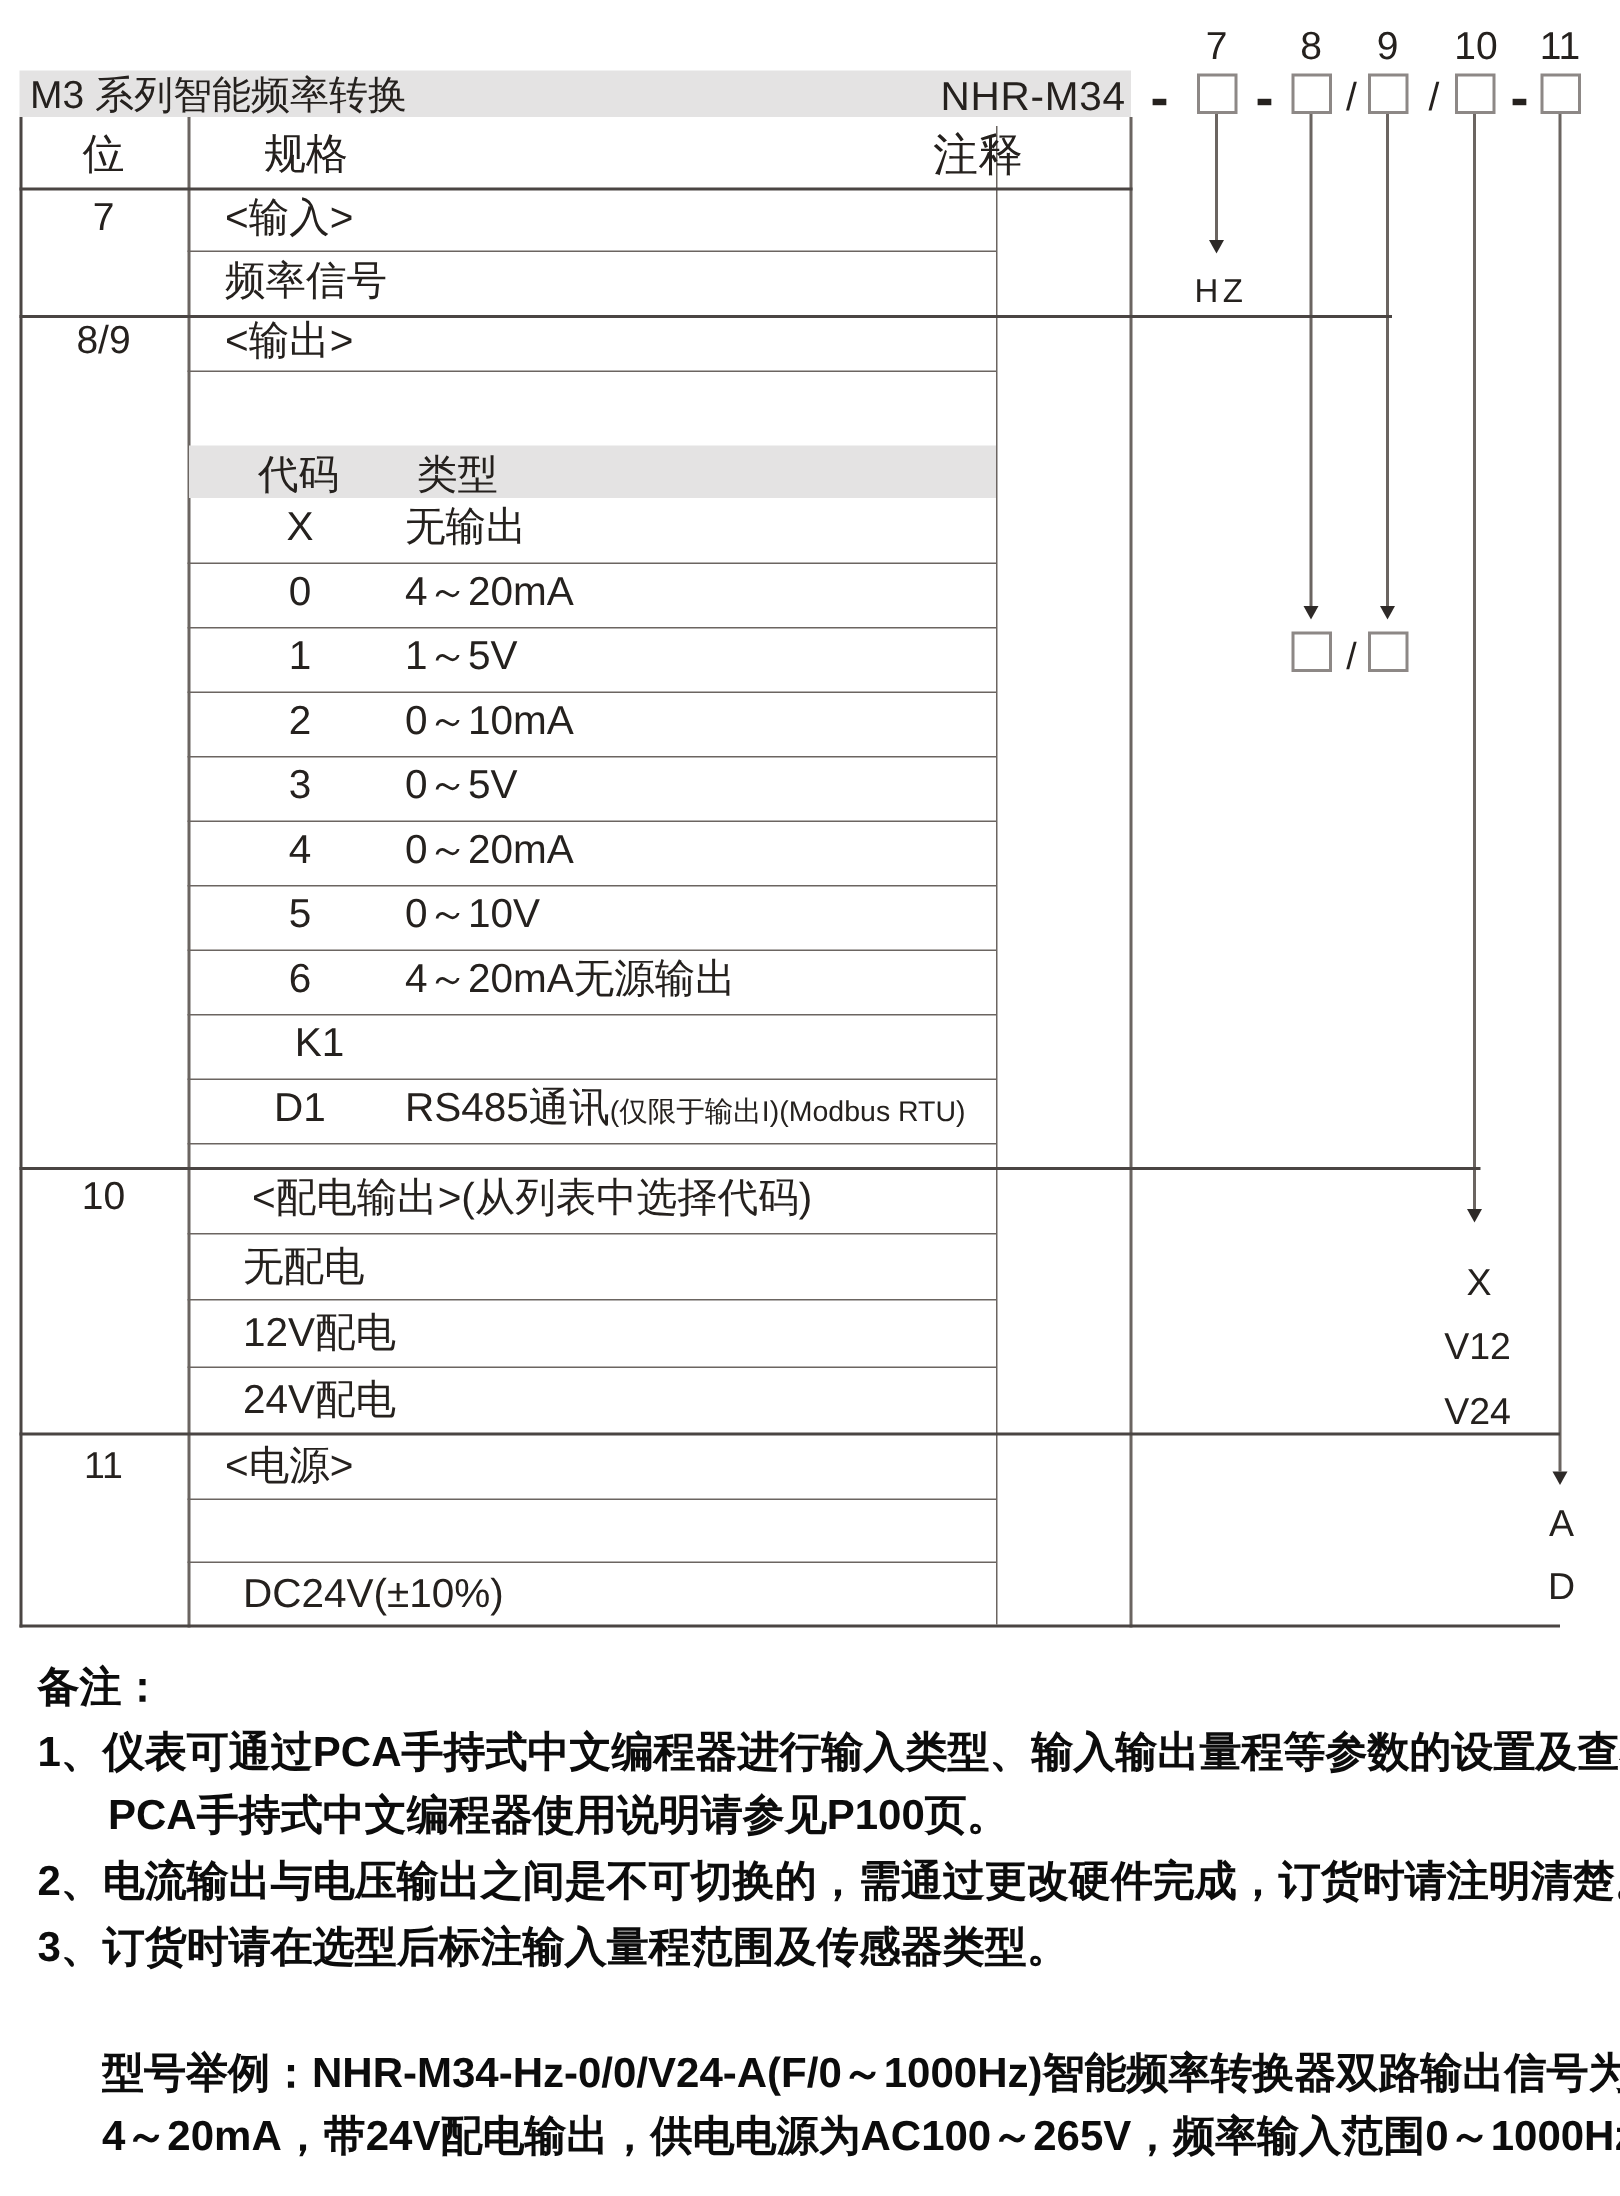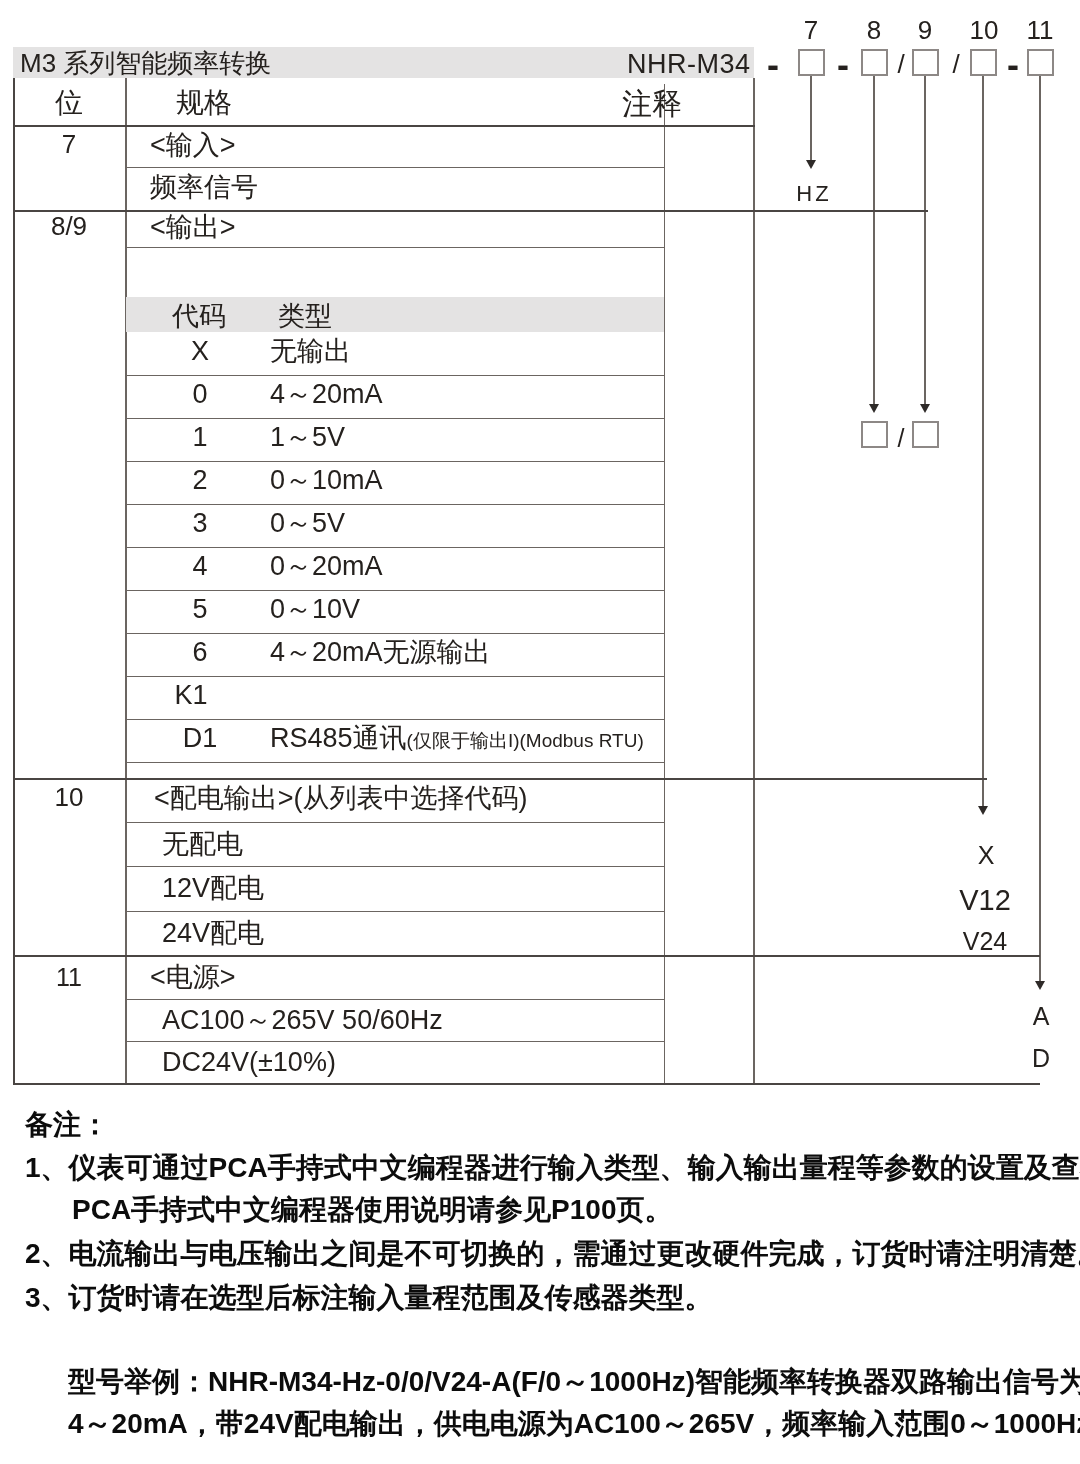--- a/index.html
+++ b/index.html
@@ -53,21 +53,21 @@
   <div class="arr" style="left:869px;top:404px"></div>
   <div class="ln" style="left:924px;top:76px;width:2px;height:328px"></div>
   <div class="arr" style="left:920px;top:404px"></div>
   <div class="box" style="left:861px;top:421px"></div>
   <span class="t ctr" style="left:901px;top:424px;font-size:25px">/</span>
   <div class="box" style="left:912px;top:421px"></div>
 
   <div class="ln" style="left:982px;top:76px;width:2px;height:730px"></div>
   <div class="arr" style="left:978px;top:806px"></div>
   <span class="t ctr" style="left:986px;top:841px;font-size:25px">X</span>
-  <span class="t ctr" style="left:985px;top:884px;font-size:29px">V12</span>
+  <span class="t ctr" style="left:985px;top:884px;font-size:25px">V12</span>
   <span class="t ctr" style="left:985px;top:927px;font-size:25px">V24</span>
 
   <div class="ln" style="left:1039px;top:76px;width:2px;height:905px"></div>
   <div class="arr" style="left:1035px;top:981px"></div>
   <span class="t ctr" style="left:1041px;top:1002px;font-size:25px">A</span>
   <span class="t ctr" style="left:1041px;top:1044px;font-size:25px">D</span>
 
   <div class="ln dk" style="left:13px;top:78px;width:2px;height:1007px"></div>
   <div class="ln" style="left:125px;top:78px;width:2px;height:1007px"></div>
   <div class="ln" style="left:664px;top:84px;width:1px;height:999px"></div>
@@ -122,33 +122,32 @@
   <span class="t ctr" style="left:200px;top:465px">2</span>
   <span class="t" style="left:270px;top:465px"><span>0～10mA</span><span class="sm"></span></span>
   <span class="t ctr" style="left:200px;top:508px">3</span>
   <span class="t" style="left:270px;top:508px"><span>0～5V</span><span class="sm"></span></span>
   <span class="t ctr" style="left:200px;top:551px">4</span>
   <span class="t" style="left:270px;top:551px"><span>0～20mA</span><span class="sm"></span></span>
   <span class="t ctr" style="left:200px;top:594px">5</span>
   <span class="t" style="left:270px;top:594px"><span>0～10V</span><span class="sm"></span></span>
   <span class="t ctr" style="left:200px;top:637px">6</span>
   <span class="t" style="left:270px;top:637px"><span>4～20mA无源输出</span><span class="sm"></span></span>
-  <span class="t ctr" style="left:191px;top:680px">K1</span>
+  <span class="t ctr" style="left:213px;top:680px">K1</span>
   <span class="t ctr" style="left:200px;top:723px">D1</span>
   <span class="t" style="left:270px;top:723px"><span>RS485通讯</span><span class="sm">(仅限于输出I)(Modbus RTU)</span></span>
 
   <span class="t ctr" style="left:69px;top:783px;font-size:26px">10</span>
-  <span class="t" style="left:154px;top:783px">&lt;配电输出&gt;(从列表中选择代码)</span>
+  <span class="t" style="left:168px;top:783px">&lt;配电输出&gt;(从列表中选择代码)</span>
   <span class="t" style="left:162px;top:829px">无配电</span>
   <span class="t" style="left:162px;top:873px">12V配电</span>
   <span class="t" style="left:162px;top:918px">24V配电</span>
 
   <span class="t ctr" style="left:69px;top:963px;font-size:25px">11</span>
   <span class="t" style="left:150px;top:962px">&lt;电源&gt;</span>
-  <span class="t" style="left:162px;top:1005px">AC100～265V 50/60Hz</span>
   <span class="t" style="left:162px;top:1047px">DC24V(±10%)</span>
 
   <div class="nt" style="left:25px;top:1106px">备注：</div>
   <div class="nt" style="left:25px;top:1149px">1、仪表可通过PCA手持式中文编程器进行输入类型、输入输出量程等参数的设置及查看，</div>
   <div class="nt" style="left:72px;top:1191px">PCA手持式中文编程器使用说明请参见P100页。</div>
   <div class="nt" style="left:25px;top:1235px">2、电流输出与电压输出之间是不可切换的，需通过更改硬件完成，订货时请注明清楚。</div>
   <div class="nt" style="left:25px;top:1279px">3、订货时请在选型后标注输入量程范围及传感器类型。</div>
   <div class="nt" style="left:68px;top:1363px">型号举例：NHR-M34-Hz-0/0/V24-A(F/0～1000Hz)智能频率转换器双路输出信号为</div>
   <div class="nt" style="left:68px;top:1405px">4～20mA，带24V配电输出，供电电源为AC100～265V，频率输入范围0～1000Hz。</div>
 

